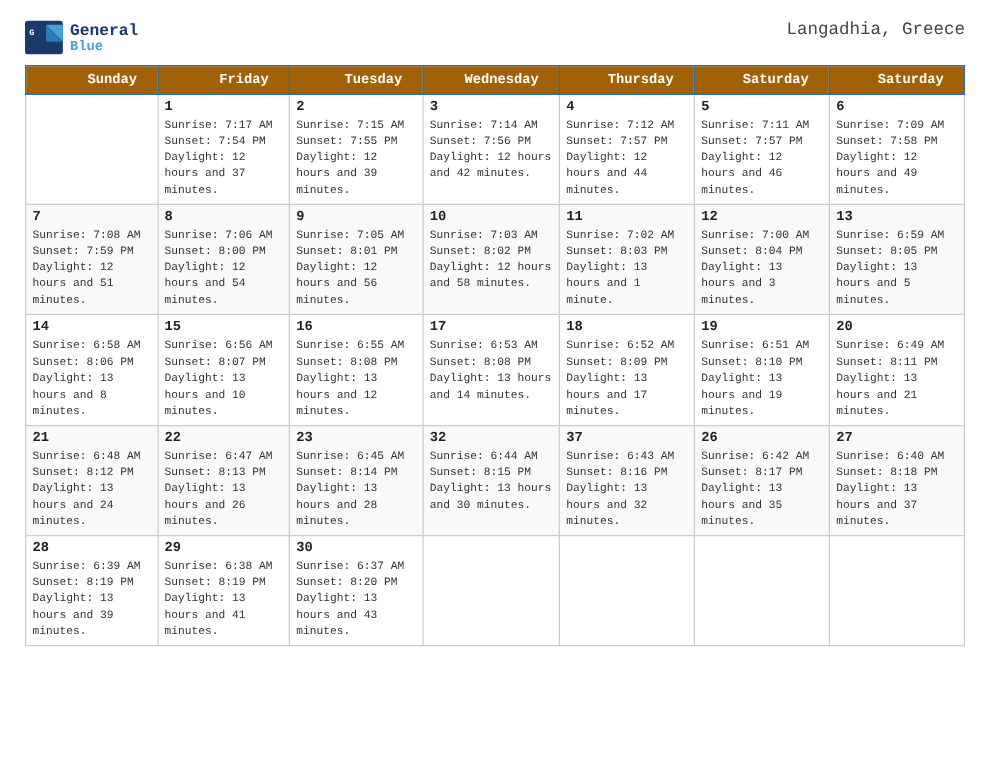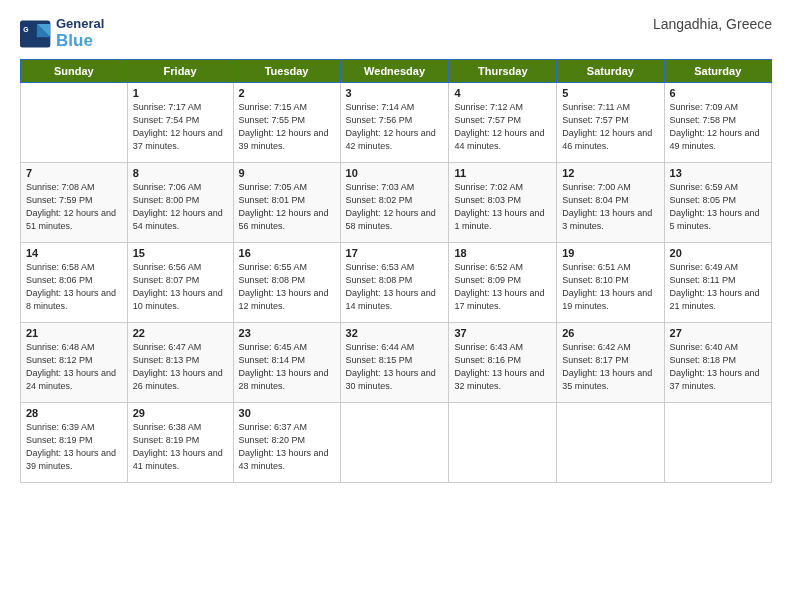--- a/index.html
+++ b/index.html
@@ -8,20 +8,21 @@
       background: #fff;
       width: 792px;
       height: 612px;
       overflow: hidden;
     }
     .page {
       width: 792px;
       height: 612px;
       padding: 16px 20px 10px 20px;
       position: relative;
+      font-family: Liberation Mono, monospace;
     }
     .header-row {
       display: flex;
       justify-content: space-between;
       align-items: flex-start;
       margin-bottom: 8px;
     }
     .logo {
       display: flex;
       align-items: center;
@@ -43,26 +44,26 @@
     .subtitle {
       font-size: 14px;
       color: #444;
     }
     .calendar-table {
       width: 100%;
       border-collapse: collapse;
       font-size: 10px;
     }
     .calendar-table thead tr th {
-      background-color: #4d7c0f;
+      background-color: #a16207;
       color: #fff;
       font-size: 11px;
       font-weight: bold;
-      padding: 5px 6px;
-      text-align: center;
+      padding: 5px 16px;
+      text-align: right;
       border: 1px solid #2a6db5;
     }
     .calendar-table tbody tr td {
       border: 1px solid #ccc;
       vertical-align: top;
       padding: 4px 5px;
       height: 80px;
       width: 113px;
       background: #fff;
     }
@@ -92,21 +93,21 @@
     <div class="logo">
       <svg class="logo-icon" viewBox="0 0 38 32" xmlns="http://www.w3.org/2000/svg">
         <rect x="0" y="0" width="36" height="32" rx="3" fill="#1a3a6b"></rect>
         <polygon points="20,4 36,4 36,20" fill="#4a9fd4"></polygon>
         <polygon points="20,4 36,20 20,20" fill="#2a7ab5"></polygon>
         <rect x="2" y="2" width="16" height="28" rx="2" fill="#1a3a6b"></rect>
         <text x="4" y="14" font-size="8" fill="white" font-weight="bold">G</text>
       </svg>
       <div>
         <div style="font-size:13px;font-weight:bold;color:#1a3a6b;">General</div>
-        <div style="font-size:17px;font-weight:bold;color:#4a9fd4;">Blue</div>
+        <div style="font-size:11px;font-weight:bold;color:#4a9fd4;">Blue</div>
       </div>
     </div>
     <div class="title-block">
       <div class="subtitle">Langadhia, Greece</div>
     </div>
   </div>
 
   <table class="calendar-table">
     <thead>
       <tr>

